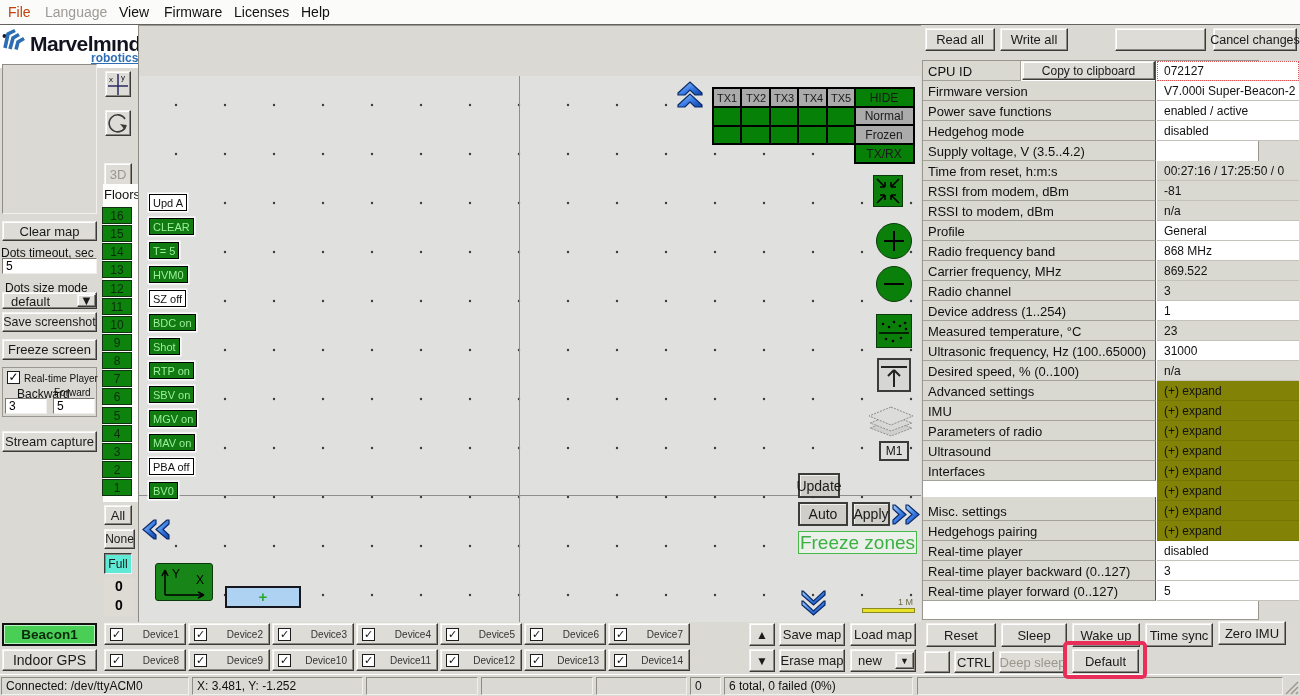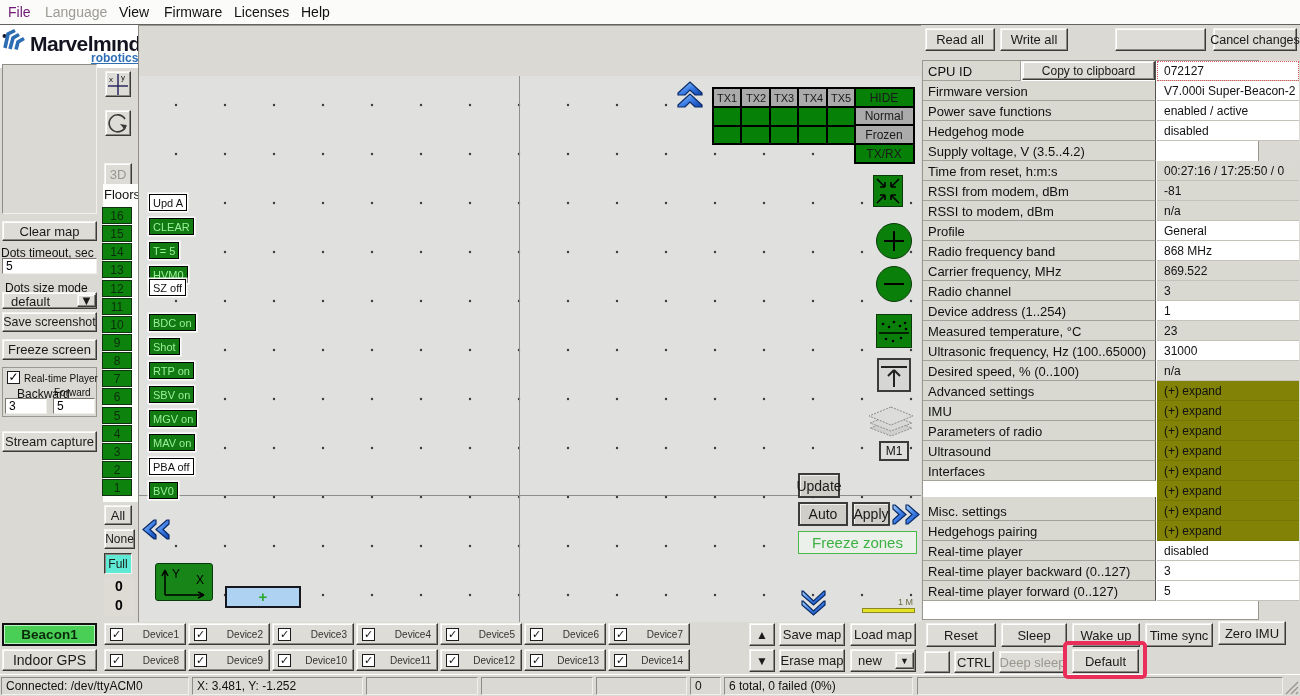--- a/index.html
+++ b/index.html
@@ -30,21 +30,21 @@
 .pvg { background:#d9d9d2; }
 .pvw { background:#ffffff; }
 .pvo { background:#828306; border-bottom:1px solid #767703; }
 .sunk { background:#ffffff; border:1px solid; border-color:#7a7870 #f0efeb #f0efeb #7a7870; }
 .cb { background:#ffffff; border:1.5px solid #1c1c1c; }
 </style>
 </head>
 <body>
 
 <div class="abs" id="menubar" style="left:0;top:0;width:1300px;height:25px;background:#fbfbfa;border-bottom:1px solid #62625e;">
-  <div class="abs" style="left:8px;top:4px;font-size:14px;color:#701a75;">File</div>
+  <div class="abs" style="left:8px;top:4px;font-size:14px;color:#c2410c;">File</div>
   <div class="abs" style="left:45px;top:4px;font-size:14px;color:#9d9a94;">Language</div>
   <div class="abs" style="left:119px;top:4px;font-size:14px;color:#111;">View</div>
   <div class="abs" style="left:164px;top:4px;font-size:14px;color:#111;">Firmware</div>
   <div class="abs" style="left:234px;top:4px;font-size:14px;color:#111;">Licenses</div>
   <div class="abs" style="left:301px;top:4px;font-size:14px;color:#111;">Help</div>
 </div>
 
 <div class="abs" id="logo" style="left:0;top:25px;width:138px;height:43px;background:#ffffff;">
   <svg class="abs" style="left:2px;top:3px;" width="26" height="22" viewBox="0 0 26 22">
     <circle cx="2.5" cy="8" r="2" fill="#1a1a30"></circle>
@@ -306,21 +306,21 @@
         <circle cx="772" cy="569" r="1.2"></circle>
     </g>
     <line x1="380.5" y1="50" x2="380.5" y2="597" stroke="#8e8e8e" stroke-width="1"></line>
     <line x1="0" y1="469.5" x2="783" y2="469.5" stroke="#8e8e8e" stroke-width="1"></line>
   </svg>
 
   <div class="mbtn mw" style="top:168px;">Upd A</div>
   <div class="mbtn mg" style="top:192px;">CLEAR</div>
   <div class="mbtn mg" style="top:216px;">T= 5</div>
   <div class="mbtn mg" style="top:240px;">HVM0</div>
-  <div class="mbtn mw" style="top:253px;">SZ off</div>
+  <div class="mbtn mw" style="top:264px;">SZ off</div>
   <div class="mbtn mg" style="top:288px;">BDC on</div>
   <div class="mbtn mg" style="top:312px;">Shot</div>
   <div class="mbtn mg" style="top:336px;">RTP on</div>
   <div class="mbtn mg" style="top:360px;">SBV on</div>
   <div class="mbtn mg" style="top:384px;">MGV on</div>
   <div class="mbtn mg" style="top:408px;">MAV on</div>
   <div class="mbtn mw" style="top:432px;">PBA off</div>
   <div class="mbtn mg" style="top:456px;">BV0</div>
 
   <svg class="abs" style="left:573px;top:61px;" width="203" height="78" viewBox="0 0 203 78">
@@ -423,21 +423,21 @@
 
   <div class="btn" style="left:659px;top:447px;width:42px;height:25px;border:2px solid #3c3c3a;box-shadow:inset 1px 1px 0 #f2f1ee;background:#cfcec8;font-size:14px;">Update</div>
   <div class="btn" style="left:659px;top:476px;width:50px;height:24px;border:2px solid #3c3c3a;box-shadow:inset 1px 1px 0 #f2f1ee;background:#cfcec8;font-size:14px;">Auto</div>
   <div class="btn" style="left:713px;top:476px;width:38px;height:24px;border:2px solid #3c3c3a;box-shadow:inset 1px 1px 0 #f2f1ee;background:#cfcec8;font-size:14px;">Apply</div>
   <svg class="abs" style="left:753px;top:477px;" width="29" height="23" viewBox="0 0 29 23">
     <g stroke="#0a2a66" stroke-width="1.2" fill="url(#bg1)">
       <path d="M3 2 L14 11.5 L3 21 L1 21 L1 17 L7 11.5 L1 6 L1 2 Z"></path>
       <path d="M16 2 L27 11.5 L16 21 L14 21 L14 17 L20 11.5 L14 6 L14 2 Z"></path>
     </g>
   </svg>
-  <div class="abs" style="left:659px;top:505px;width:119px;height:23px;border:1px solid #46b946;background:#ebf1ea;color:#3cb043;font-size:15px;text-align:center;line-height:21px;">Freeze zones</div>
+  <div class="abs" style="left:659px;top:505px;width:119px;height:23px;border:1px solid #46b946;background:#ebf1ea;color:#3cb043;font-size:19px;text-align:center;line-height:21px;">Freeze zones</div>
 
   <svg class="abs" style="left:662px;top:563px;" width="25" height="27" viewBox="0 0 25 27">
     <g stroke="#0a2a66" stroke-width="1.2" fill="url(#bg1)">
       <path d="M2 2 L12.5 12 L23 2 L24 2 L24 6 L12.5 16 L1 6 L1 2 Z"></path>
       <path d="M2 12 L12.5 22 L23 12 L24 12 L24 16 L12.5 26 L1 16 L1 12 Z"></path>
     </g>
   </svg>
 
   <svg class="abs" style="left:3px;top:492px;" width="28" height="23" viewBox="0 0 28 23">
     <g stroke="#0a2a66" stroke-width="1.2" fill="url(#bg1)">

